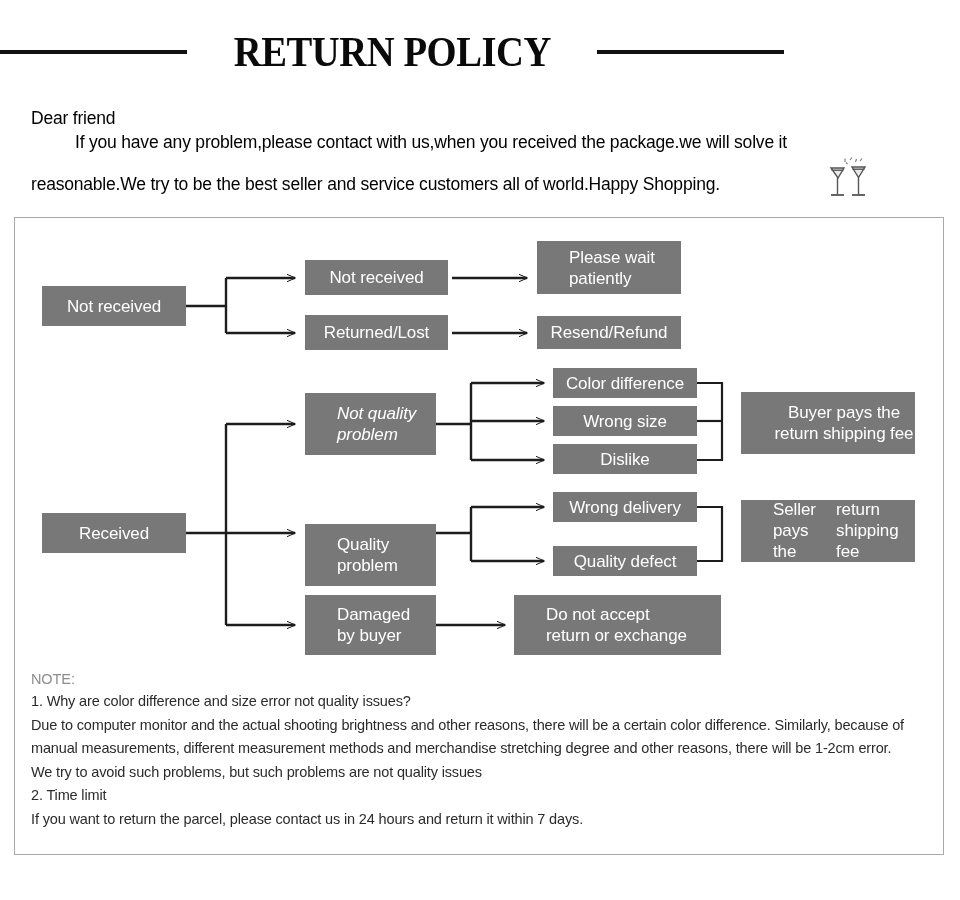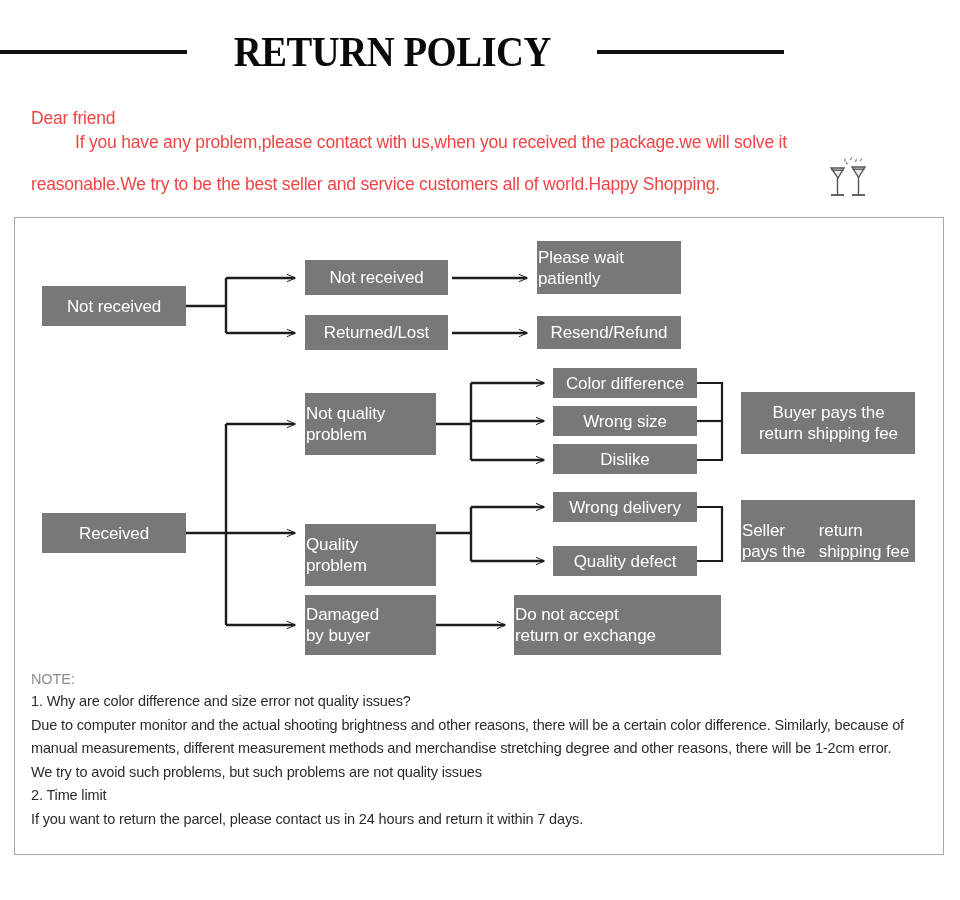--- a/index.html
+++ b/index.html
@@ -29,21 +29,21 @@
     padding:0 4px;
     transform:scaleX(0.92);
     transform-origin:center;
     white-space:nowrap;
     line-height:48px;
   }
 
   
   #intro{
     position:absolute; left:31px; top:106px; width:890px;
-    font-size:17.5px; line-height:24px; color:#ef4444;
+    font-size:17.5px; line-height:24px; color:#000000;
     letter-spacing:-0.2px;
   }
   #intro .l1{display:block;}
   #intro .l2{display:block; text-indent:44px;}
   #intro .l3{display:block;margin-top:18px;}
   #cheers-icon{
     position:absolute; left:827px; top:156px; width:60px; height:48px;
   }
 
   
@@ -61,21 +61,21 @@
     background:#787878;
     color:#ffffff;
     font-size:17px;
     line-height:21px;
     display:flex;
     align-items:center;
     box-sizing:border-box;
     letter-spacing:-0.1px;
   }
   .node.center{justify-content:center; text-align:center;}
-  .node.left{justify-content:flex-start; padding-left:1px; text-align:left;}
+  .node.left{justify-content:flex-start; padding-left:32px; text-align:left;}
   .node .txt{display:block;}
 
   
   #note{
     position:absolute; left:31px; top:668px; width:900px;
   }
   #note .note-head{
     font-size:14.5px; color:#8d8d8d; line-height:22px; letter-spacing:-0.1px;
   }
   #note .note-line{
@@ -183,21 +183,21 @@
   </div>
 
   <div class="node center" style="left:537px; top:99px;  width:144px; height:33px;">
     <span class="txt">Resend/Refund</span>
   </div>
 
   <div class="node center" style="left:42px;  top:296px; width:144px; height:40px;">
     <span class="txt">Received</span>
   </div>
 
-  <div class="node left" style="left:305px; top:176px; width:131px; height:62px; flex-direction:column; align-items:flex-start; justify-content:center;">
+  <div class="node left" style="left:305px; top:176px; width:131px; height:62px; flex-direction:column; align-items:flex-start; justify-content:center;font-style:italic;">
     <span class="txt">Not quality</span>
     <span class="txt">problem</span>
   </div>
 
   <div class="node center" style="left:553px; top:151px; width:144px; height:30px;">
     <span class="txt">Color difference</span>
   </div>
 
   <div class="node center" style="left:553px; top:227px; width:144px; height:30px;">
     <span class="txt">Dislike</span>

